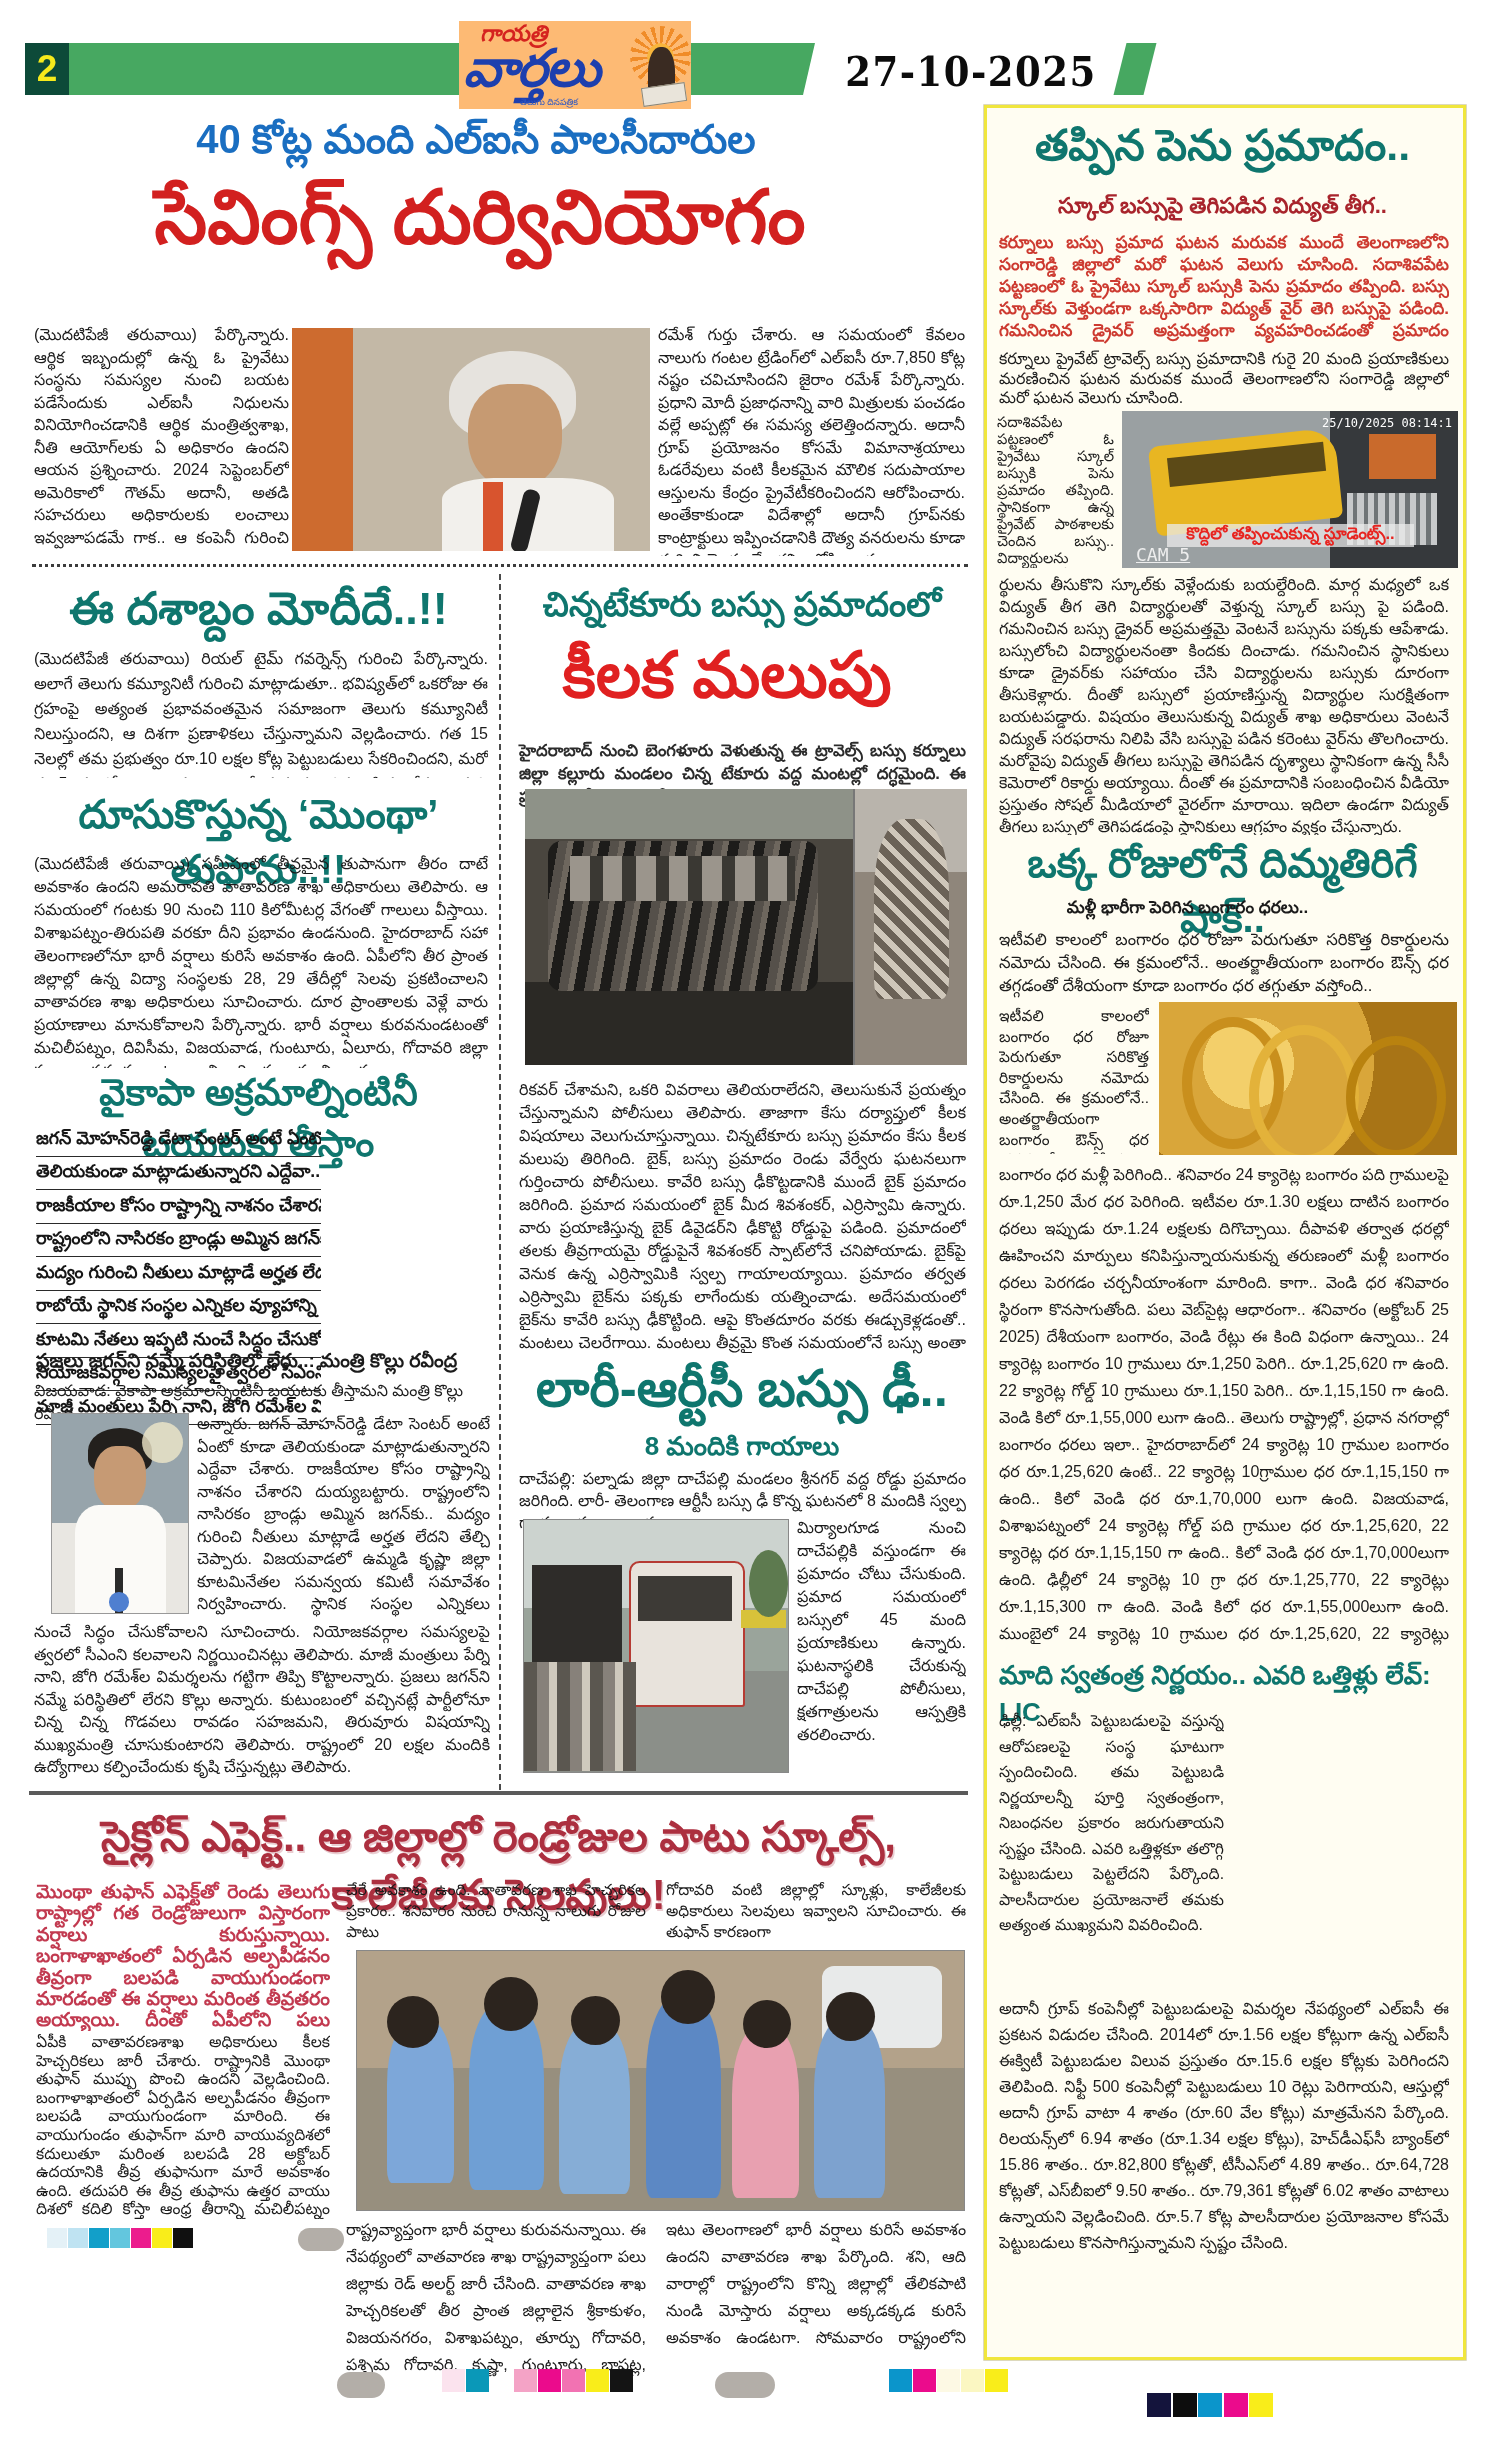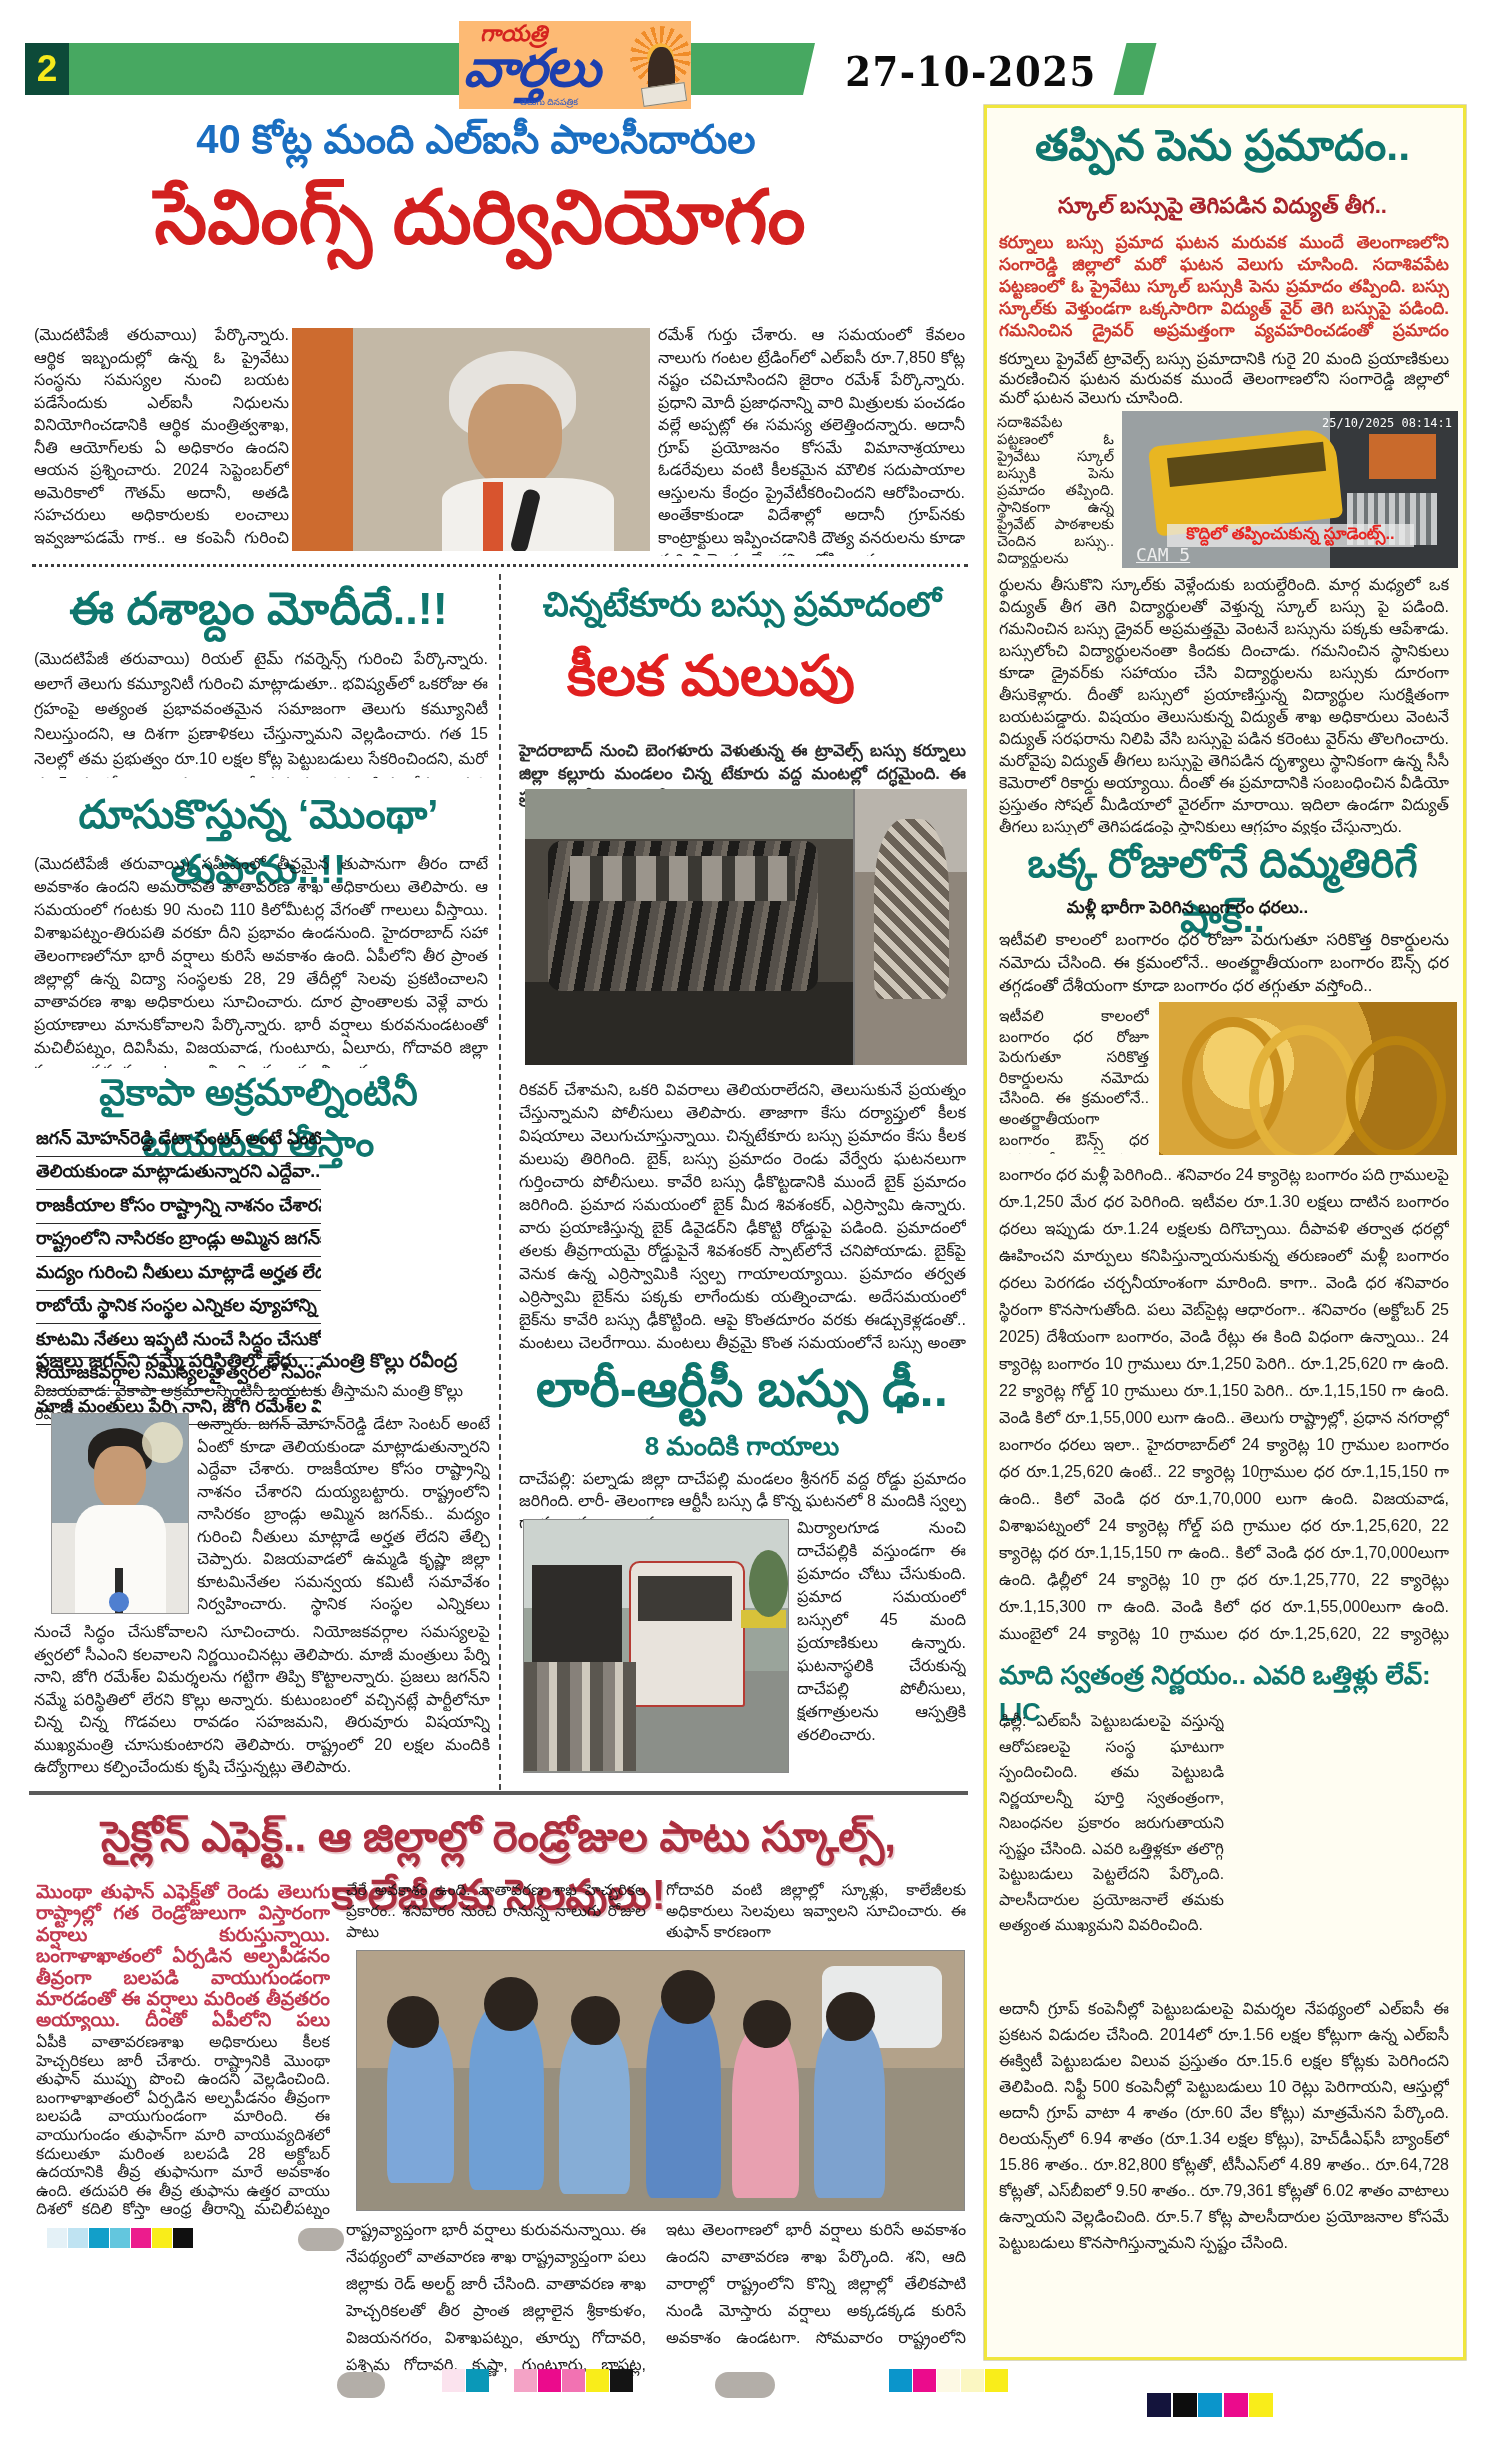--- a/index.html
+++ b/index.html
@@ -112,21 +112,21 @@
     <div class="abs" style="left:22.5px;top:91px;width:91px;height:109px;background:#fbfaf7;border-radius:26% 26% 0 0;"></div>
     <div class="abs" style="left:63px;top:154px;width:7.5px;height:46px;background:#2a2a2a;"></div>
     <div class="abs" style="left:57px;top:178px;width:19.5px;height:19.5px;background:#4f7fd0;border-radius:50%;"></div>
     <div class="abs" style="left:90px;top:7.5px;width:41px;height:41px;background:#efe7c9;border-radius:50%;opacity:.8;"></div>
   </div>
 
   <div class="abs jus" style="left:197px;top:1413px;width:293px;font-size:16px;line-height:22.5px;height:204px;overflow:hidden;">అన్నారు. జగన్ మోహన్‌రెడ్డి డేటా సెంటర్ అంటే ఏంటో కూడా తెలియకుండా మాట్లాడుతున్నారని ఎద్దేవా చేశారు. రాజకీయాల కోసం రాష్ట్రాన్ని నాశనం చేశారని దుయ్యబట్టారు. రాష్ట్రంలోని నాసిరకం బ్రాండ్లు అమ్మిన జగన్‌కు.. మద్యం గురించి నీతులు మాట్లాడే అర్హత లేదని తేల్చి చెప్పారు. విజయవాడలో ఉమ్మడి కృష్ణా జిల్లా కూటమినేతల సమన్వయ కమిటీ సమావేశం నిర్వహించారు. స్థానిక సంస్థల ఎన్నికలు అజెండాగా సమావేశం జరిగింది. ఈ సందర్భంగా మంత్రి రవీంద్ర మాట్లాడుతూ.. రాబోయే స్థానిక సంస్థల ఎన్నికల వ్యూహాన్ని కూటమి నేతలు ఇప్పటి</div>
   <div class="abs jus" style="left:34px;top:1621px;width:456px;font-size:16px;line-height:22.5px;height:169px;overflow:hidden;">నుంచే సిద్ధం చేసుకోవాలని సూచించారు. నియోజకవర్గాల సమస్యలపై త్వరలో సీఎంని కలవాలని నిర్ణయించినట్లు తెలిపారు. మాజీ మంత్రులు పేర్ని నాని, జోగి రమేశ్‌ల విమర్శలను గట్టిగా తిప్పి కొట్టాలన్నారు. ప్రజలు జగన్‌ని నమ్మే పరిస్థితిలో లేరని కొల్లు అన్నారు. కుటుంబంలో వచ్చినట్లే పార్టీలోనూ చిన్న చిన్న గొడవలు రావడం సహజమని, తిరువూరు విషయాన్ని ముఖ్యమంత్రి చూసుకుంటారని తెలిపారు. రాష్ట్రంలో 20 లక్షల మందికి ఉద్యోగాలు కల్పించేందుకు కృషి చేస్తున్నట్లు తెలిపారు.</div>
 
   <div class="abs headbk ctr" style="left:517px;top:585px;width:450px;font-size:34px;">చిన్నటేకూరు బస్సు ప్రమాదంలో</div>
-  <div class="abs headred ctr" style="left:486px;top:621px;width:450px;font-size:56px;line-height:109px;">కీలక మలుపు</div>
+  <div class="abs headred ctr" style="left:502px;top:621px;width:450px;font-size:64px;line-height:109px;">కీలక మలుపు</div>
   <div class="abs jus b" style="left:519px;top:739px;width:447px;font-size:16.5px;line-height:23px;color:#2b2b2b;">హైదరాబాద్ నుంచి బెంగళూరు వెళుతున్న ఈ ట్రావెల్స్ బస్సు కర్నూలు జిల్లా కల్లూరు మండలం చిన్న టేకూరు వద్ద మంటల్లో దగ్ధమైంది. ఈ ప్రమాదంలో 19 మృతదేహాలను</div>
 
   <div class="ph" style="left:525px;top:789px;width:442px;height:276px;background:#777;">
     <div class="abs" style="left:0;top:0;width:328px;height:276px;background:linear-gradient(180deg,#8e9288 0 18%,#4a463f 18% 70%,#2b2925 70% 100%);"></div>
     <div class="abs" style="left:22.5px;top:52px;width:270px;height:150px;background:repeating-linear-gradient(100deg,#1d1c1a 0 10.5px,#55504a 10.5px 19.5px,#6e675e 19.5px 25.5px);border-radius:13.5px;"></div>
     <div class="abs" style="left:45px;top:67px;width:225px;height:45px;background:repeating-linear-gradient(90deg,#9b958c 0 19.5px,#3a3833 19.5px 33px);"></div>
     <div class="abs" style="left:330px;top:0;width:112px;height:276px;background:linear-gradient(180deg,#b9b4ac 0 30%,#8f867b 30% 100%);"></div>
     <div class="abs" style="left:349px;top:30px;width:75px;height:180px;background:repeating-linear-gradient(45deg,#6b6257 0 7.5px,#cfc7ba 7.5px 13.5px);border-radius:40% 40% 10% 10%;"></div>
   </div>
 

